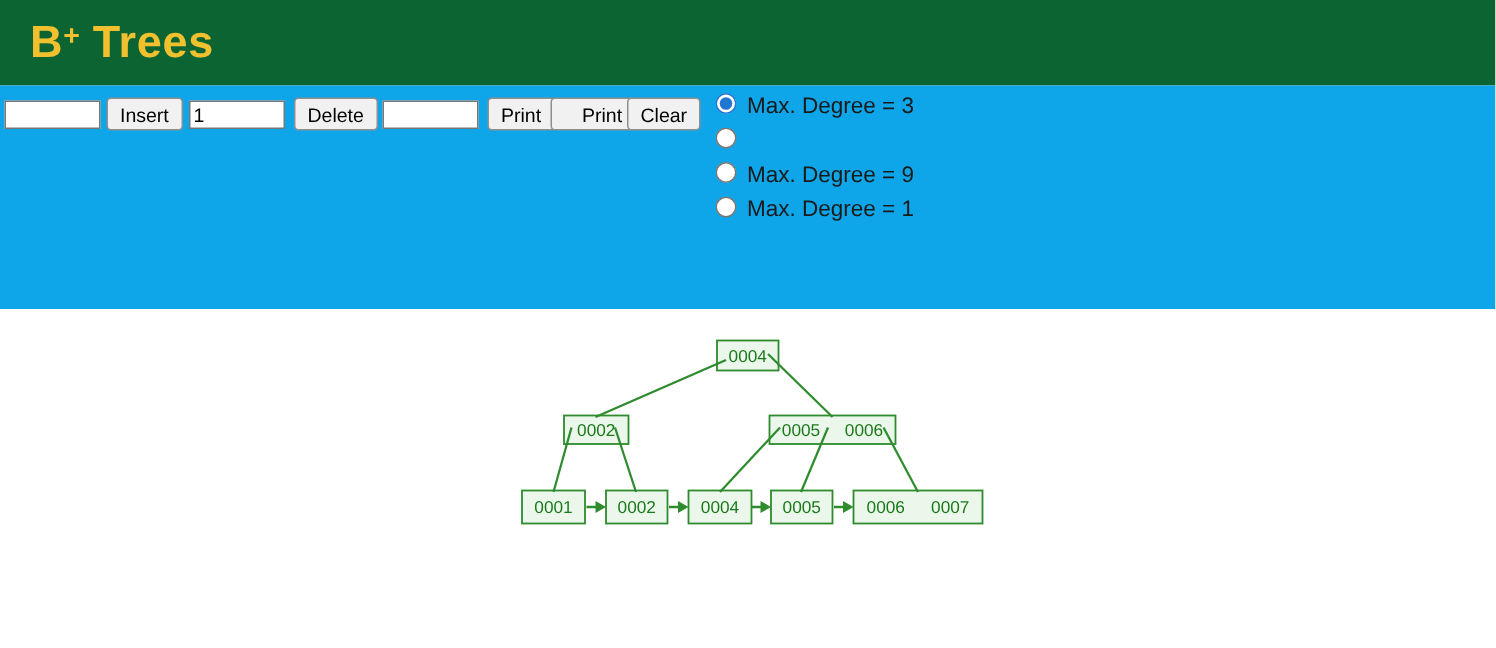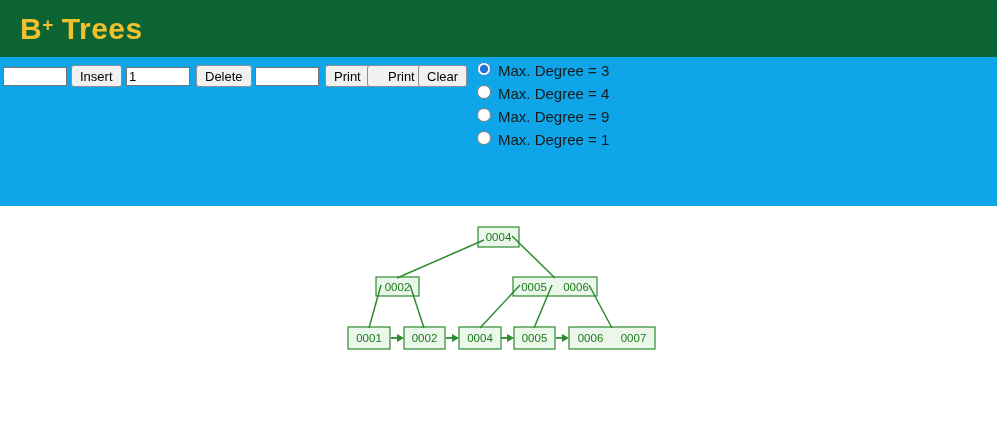--- a/index.html
+++ b/index.html
@@ -79,21 +79,20 @@
   <button id="btn-print" class="tb-btn">Print</button>
   <button id="btn-clear" class="tb-btn">Clear</button>
 
   <div class="radio-group">
     <label class="radio-row">
       <input type="radio" name="degree" checked="" style="">
       <span>Max. Degree = 3</span>
     </label>
     <label class="radio-row">
       <input type="radio" name="degree" style="">
-      <span>Max. Degree = 4</span>
     </label>
     <label class="radio-row">
       <input type="radio" name="degree" style="">
       <span>Max. Degree = 9</span>
     </label>
     <label class="radio-row">
       <input type="radio" name="degree" style="">
       <span>Max. Degree = 1</span>
     </label>
   </div>

